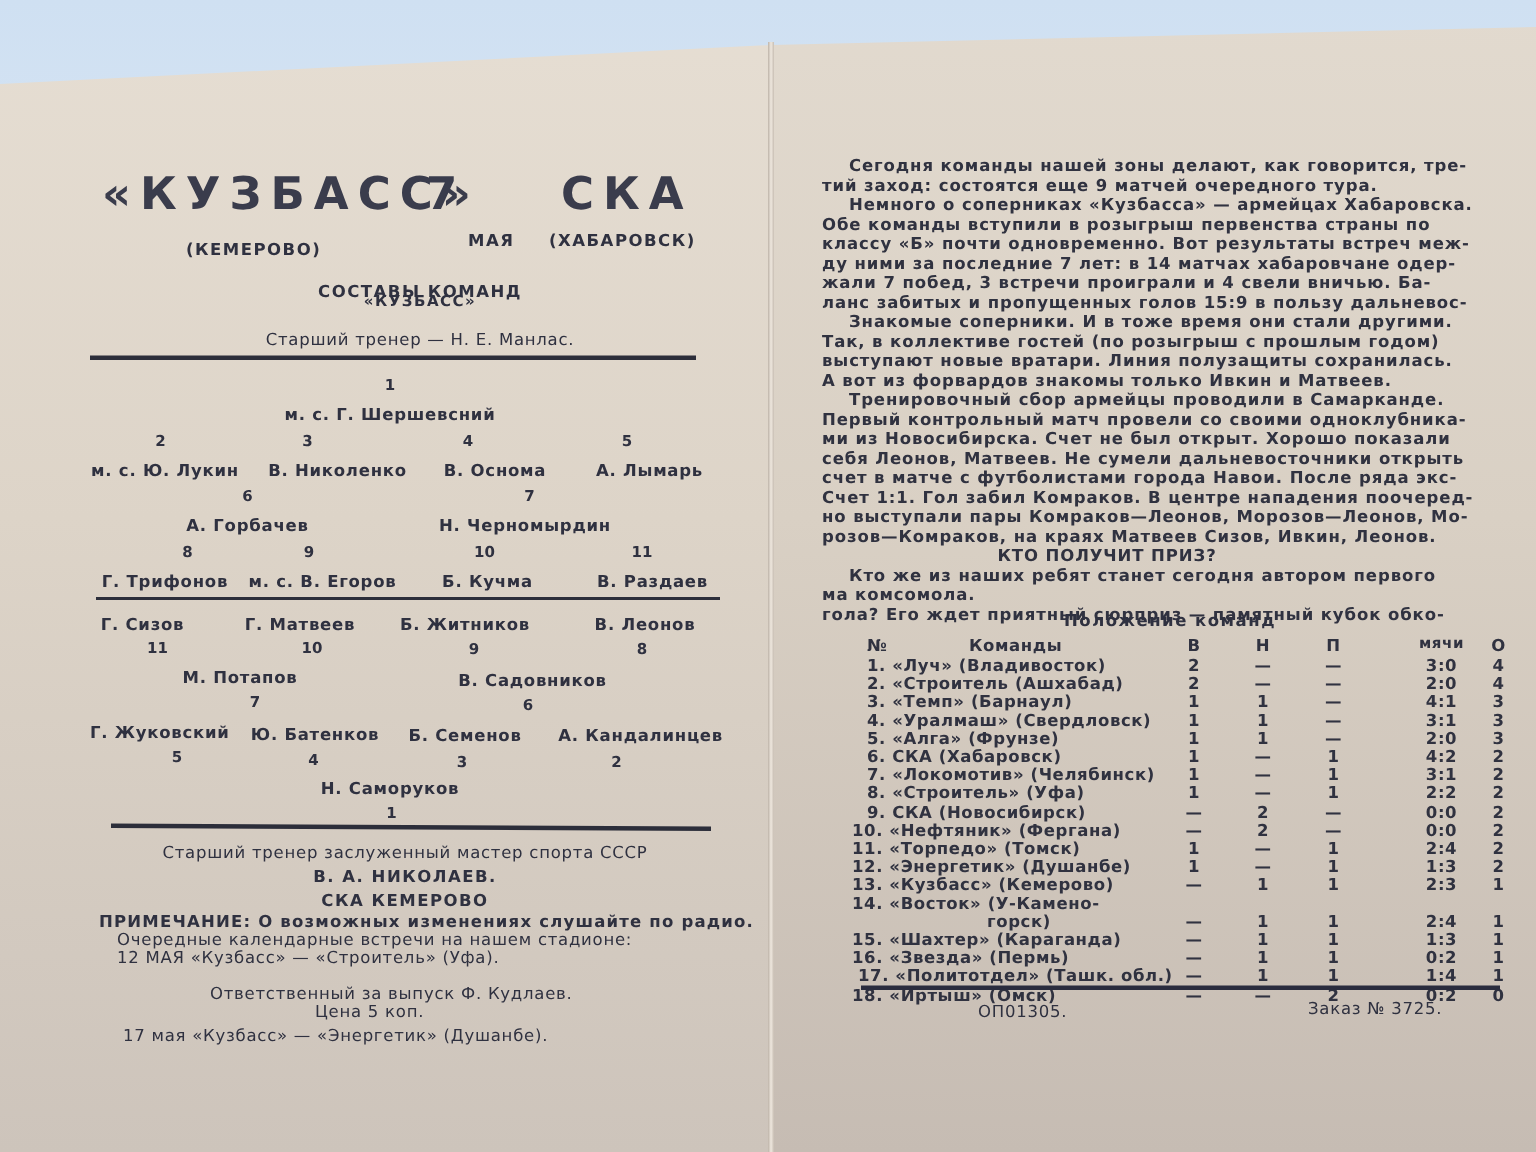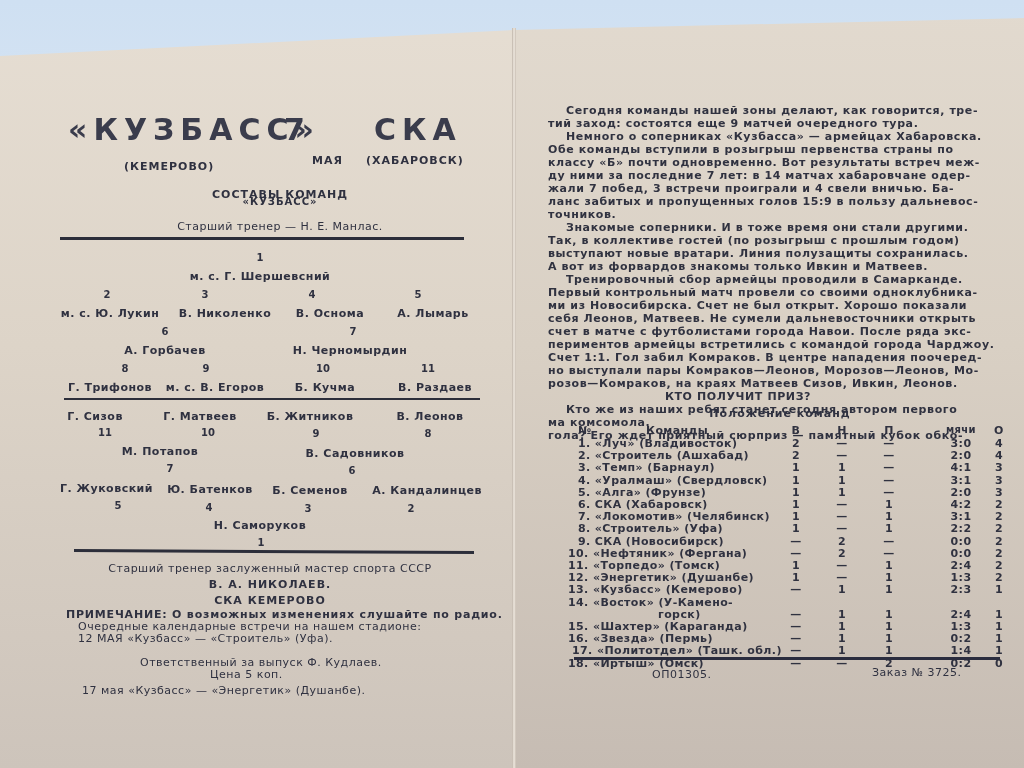--- a/index.html
+++ b/index.html
@@ -127,31 +127,29 @@
 
 <div class="abs para" style="left:548px; top:104px; width:460px;">
   <div style="padding-left:18px;">Сегодня команды нашей зоны делают, как говорится, тре-</div>
   <div>тий заход: состоятся еще 9 матчей очередного тура.</div>
   <div style="padding-left:18px;">Немного о соперниках «Кузбасса» — армейцах Хабаровска.</div>
   <div>Обе команды вступили в розыгрыш первенства страны по</div>
   <div>классу «Б» почти одновременно. Вот результаты встреч меж-</div>
   <div>ду ними за последние 7 лет: в 14 матчах хабаровчане одер-</div>
   <div>жали 7 побед, 3 встречи проиграли и 4 свели вничью. Ба-</div>
   <div>ланс забитых и пропущенных голов 15:9 в пользу дальневос-</div>
-  <div>точников.</div>
   <div style="padding-left:18px;">Знакомые соперники. И в тоже время они стали другими.</div>
   <div>Так, в коллективе гостей (по розыгрыш с прошлым годом)</div>
   <div>выступают новые вратари. Линия полузащиты сохранилась.</div>
   <div>А вот из форвардов знакомы только Ивкин и Матвеев.</div>
   <div style="padding-left:18px;">Тренировочный сбор армейцы проводили в Самарканде.</div>
   <div>Первый контрольный матч провели со своими одноклубника-</div>
   <div>ми из Новосибирска. Счет не был открыт. Хорошо показали</div>
   <div>себя Леонов, Матвеев. Не сумели дальневосточники открыть</div>
   <div>счет в матче с футболистами города Навои. После ряда экс-</div>
-  <div>периментов армейцы встретились с командой города Чарджоу.</div>
   <div>Счет 1:1. Гол забил Комраков. В центре нападения поочеред-</div>
   <div>но выступали пары Комраков—Леонов, Морозов—Леонов, Мо-</div>
   <div>розов—Комраков, на краях Матвеев Сизов, Ивкин, Леонов.</div>
   <div style="text-align:center; padding-right:80px;">КТО ПОЛУЧИТ ПРИЗ?</div>
   <div style="padding-left:18px;">Кто же из наших ребят станет сегодня автором первого</div>
   <div>ма комсомола.</div>
   <div>гола? Его ждет приятный сюрприз — памятный кубок обко-</div>
 </div>
 
 <div class="abs small c" style="left:660px; width:240px; top:407px; font-size:11px;">Положение команд</div>

